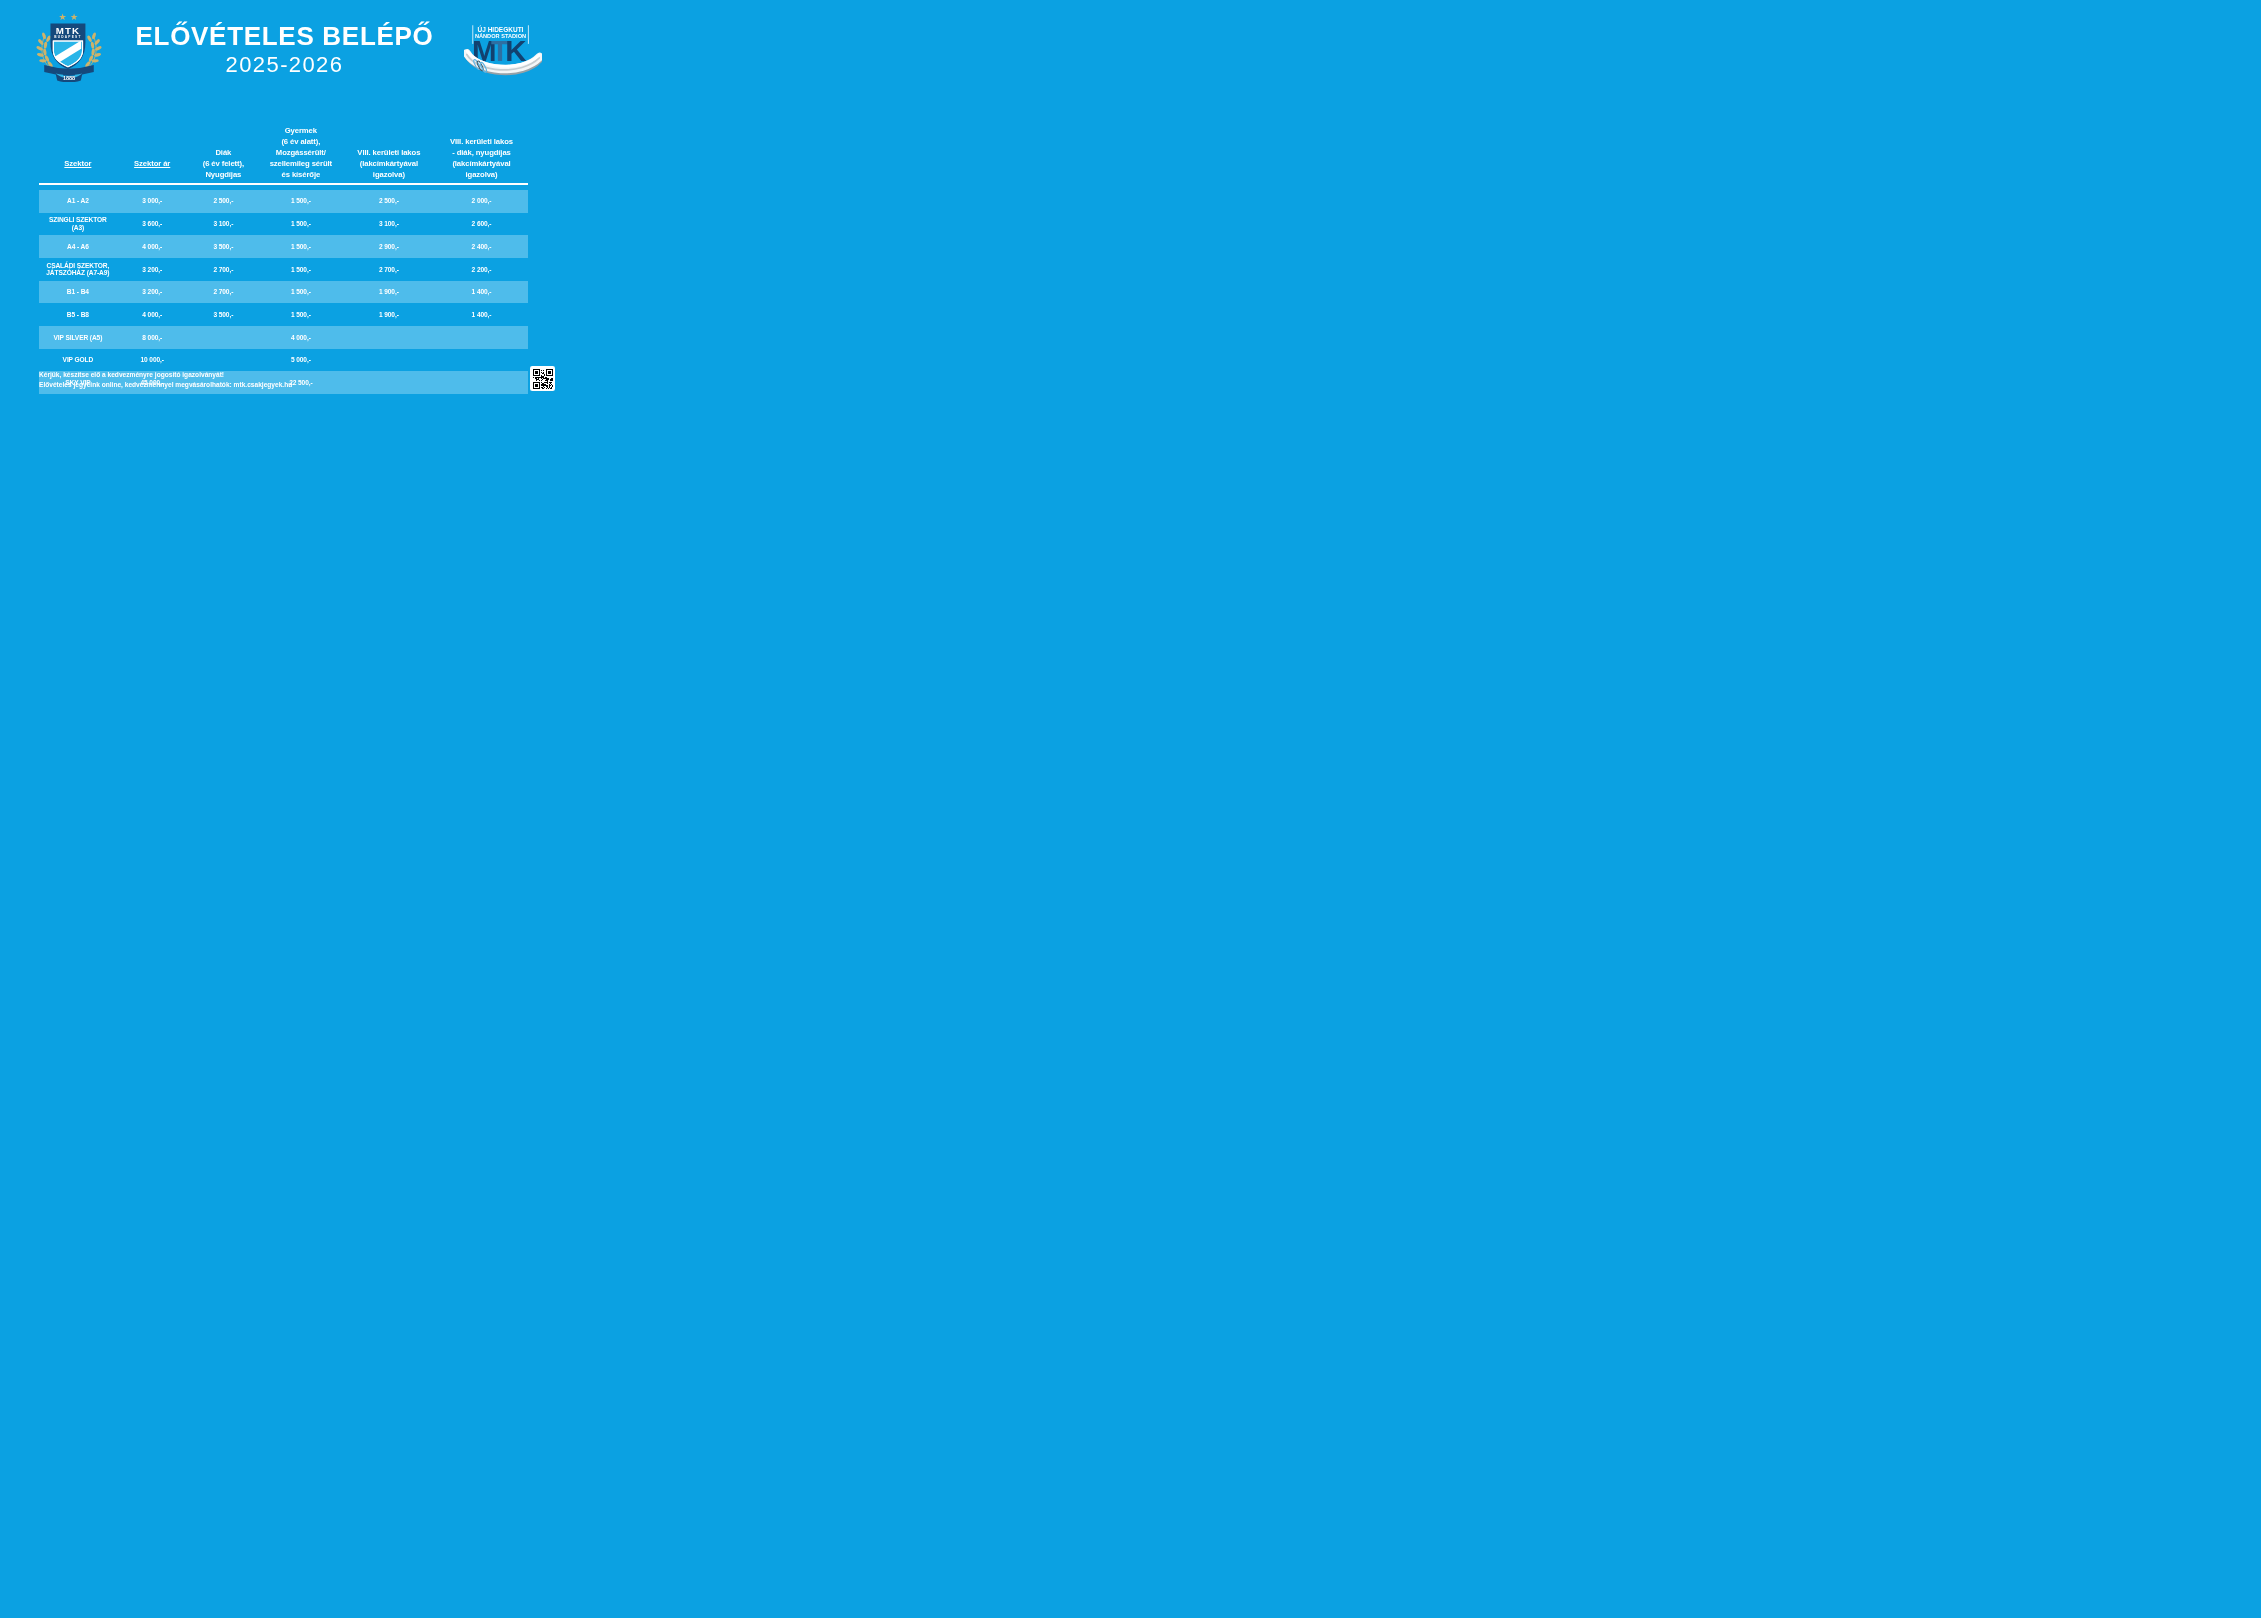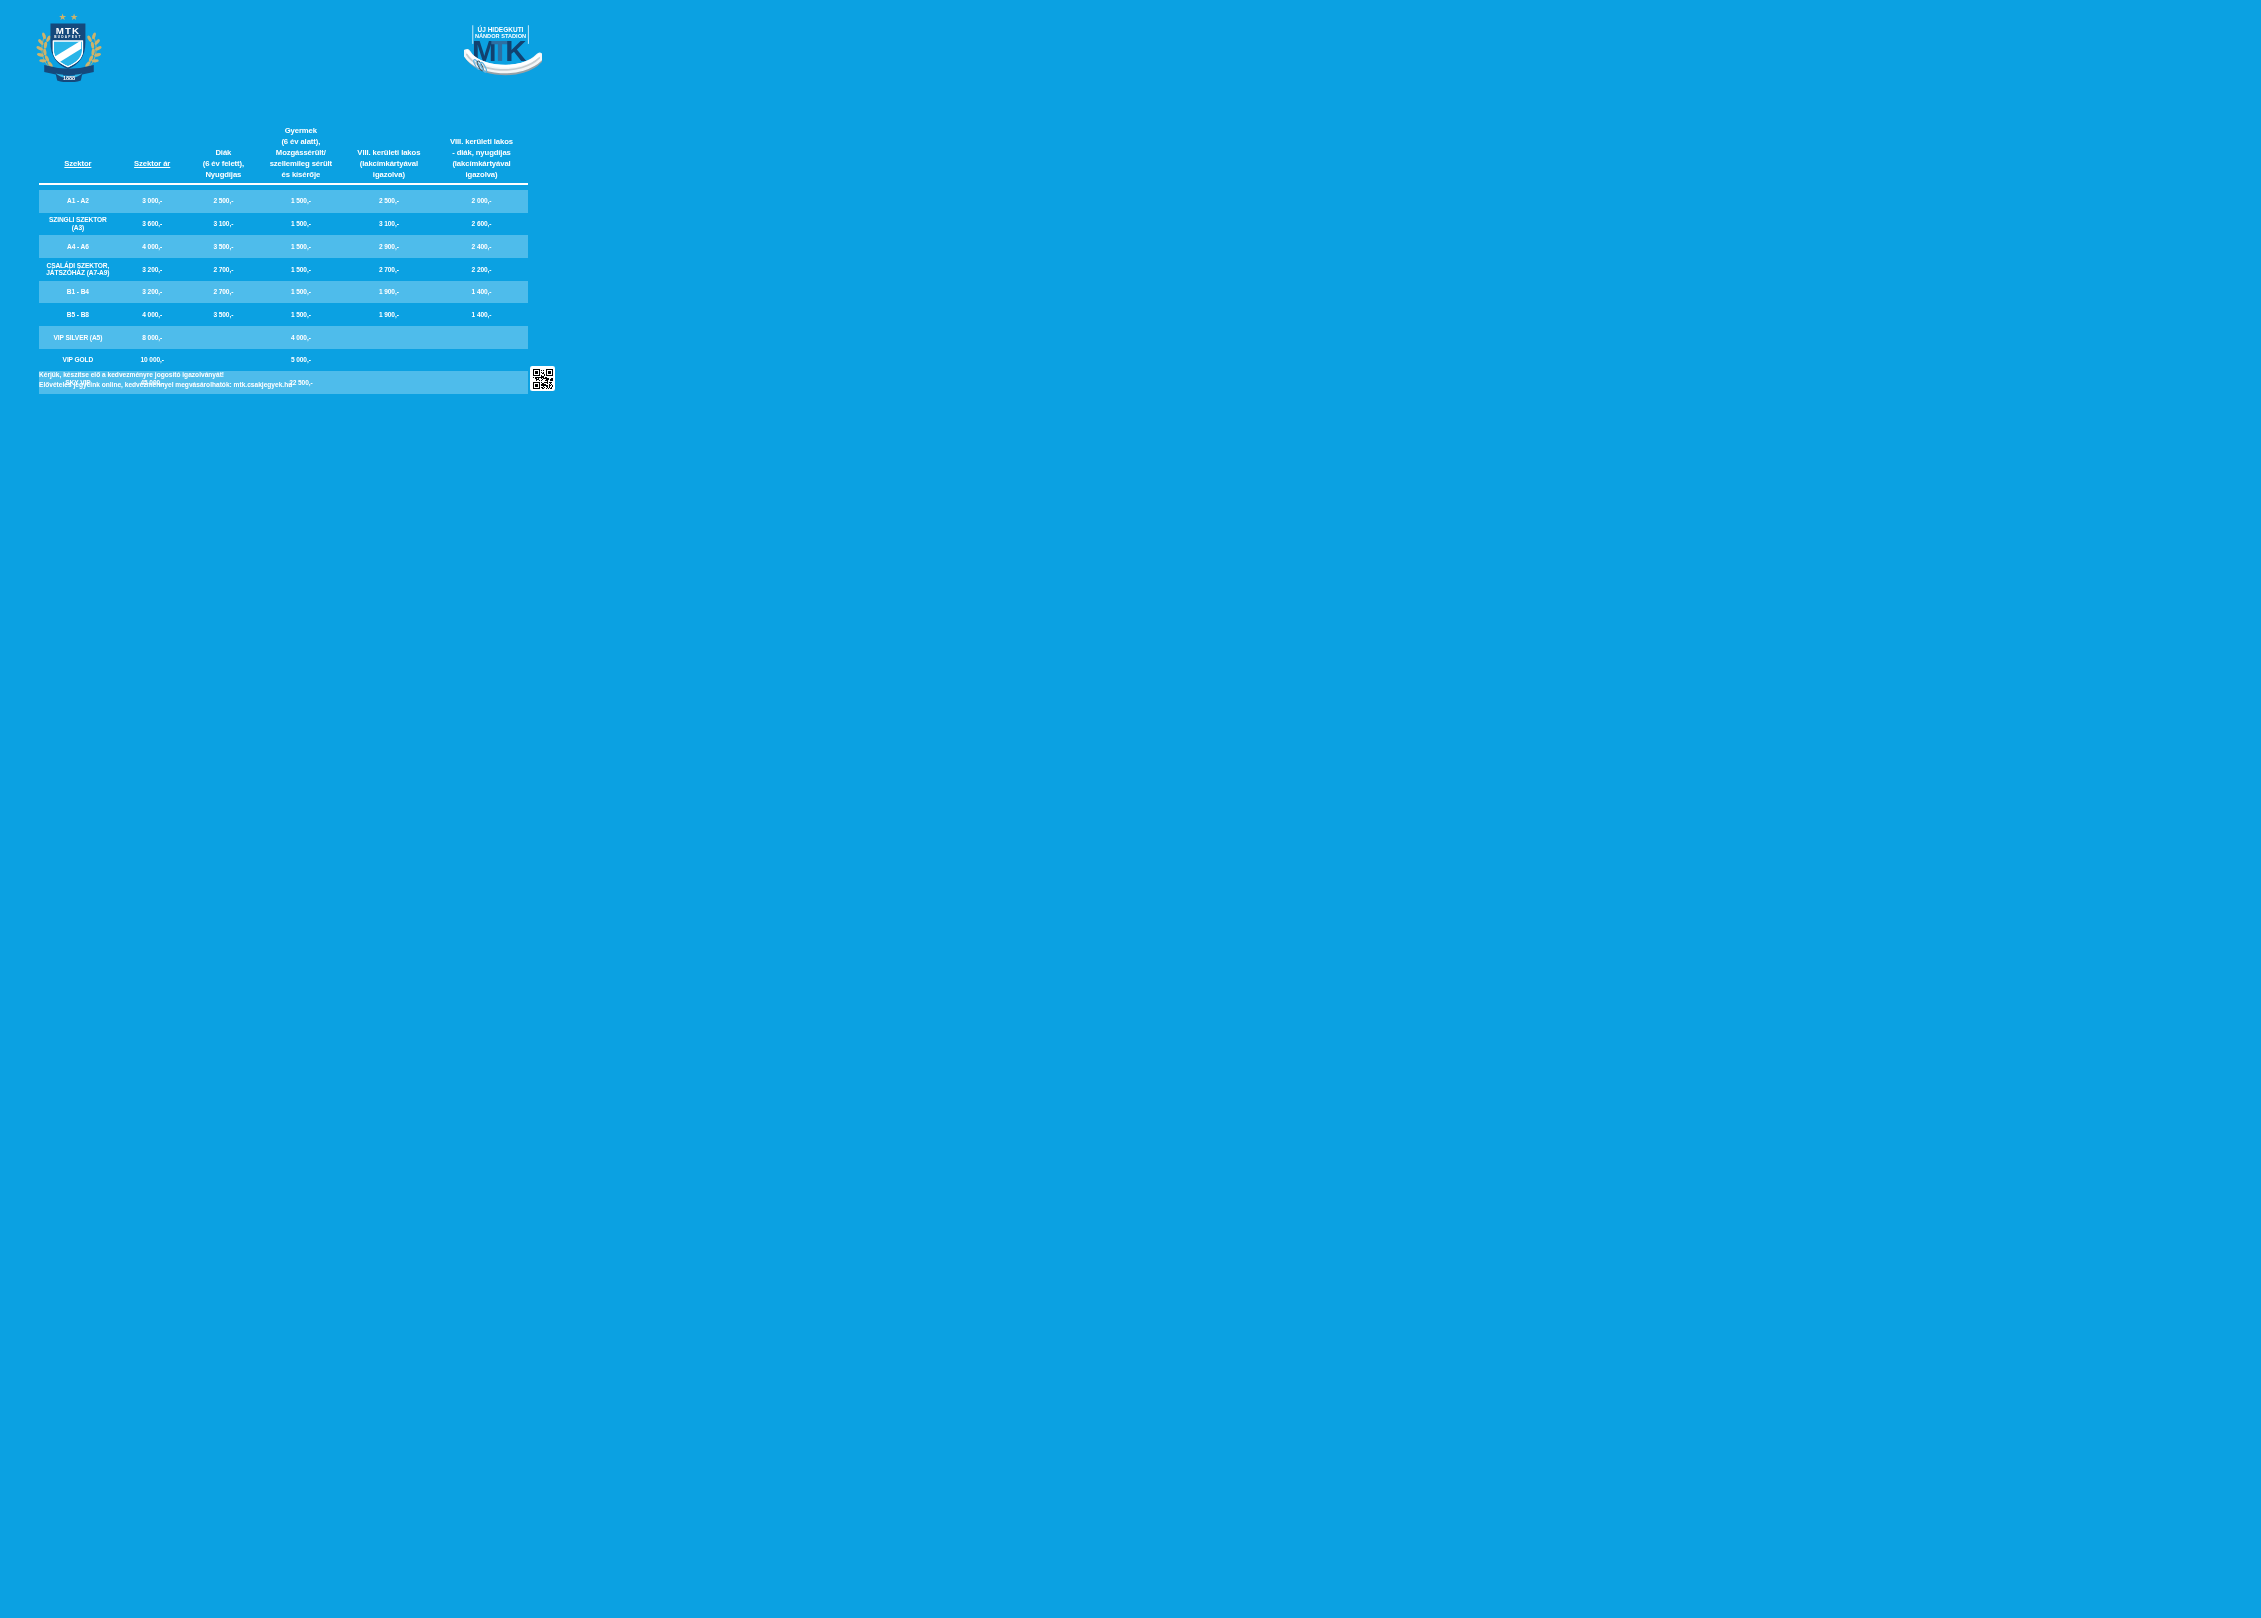--- a/index.html
+++ b/index.html
@@ -89,20 +89,24 @@
       <text x="330" y="268" font-size="30" font-weight="bold" letter-spacing="12" fill="#FFFFFF" text-anchor="middle">BUDAPEST</text>
       <clipPath id="inner-shield-clip">
         <path d="M192,292 L468,292 L468,380 Q468,478 330,536 Q192,478 192,380 Z"></path>
       </clipPath>
       <path d="M192,292 L468,292 L468,380 Q468,478 330,536 Q192,478 192,380 Z" fill="#29B5E8" stroke="#FFFFFF" stroke-width="10"></path>
       <polygon points="192,448 455,288 455,366 192,528" fill="#FFFFFF" clip-path="url(#inner-shield-clip)"></polygon>
       <path d="M192,292 L468,292 L468,380 Q468,478 330,536 Q192,478 192,380 Z" fill="none" stroke="#FFFFFF" stroke-width="10"></path>
     </g>
   </svg>
 
+  <div class="titlebox">
+    <div class="title-main">ELŐVÉTELES BELÉPŐ</div>
+    <div class="title-season">2025-2026</div>
+  </div>
 
   <svg class="stadium" viewBox="-60 10 720 560" aria-hidden="true">
     <g font-weight="bold" text-anchor="middle">
       <text x="128" y="352" font-size="272" fill="#12416F">M</text>
       <text x="272" y="352" font-size="272" fill="#2E6FA2">T</text>
       <text x="420" y="352" font-size="272" fill="#12416F">K</text>
     </g>
     <g fill="none" stroke-linecap="round">
       <path d="M-28,302 C72,482 482,508 636,342" stroke="#97A1A7" stroke-width="56"></path>
       <path d="M-34,278 C64,452 478,482 638,312" stroke="#F4F6F7" stroke-width="76"></path>

